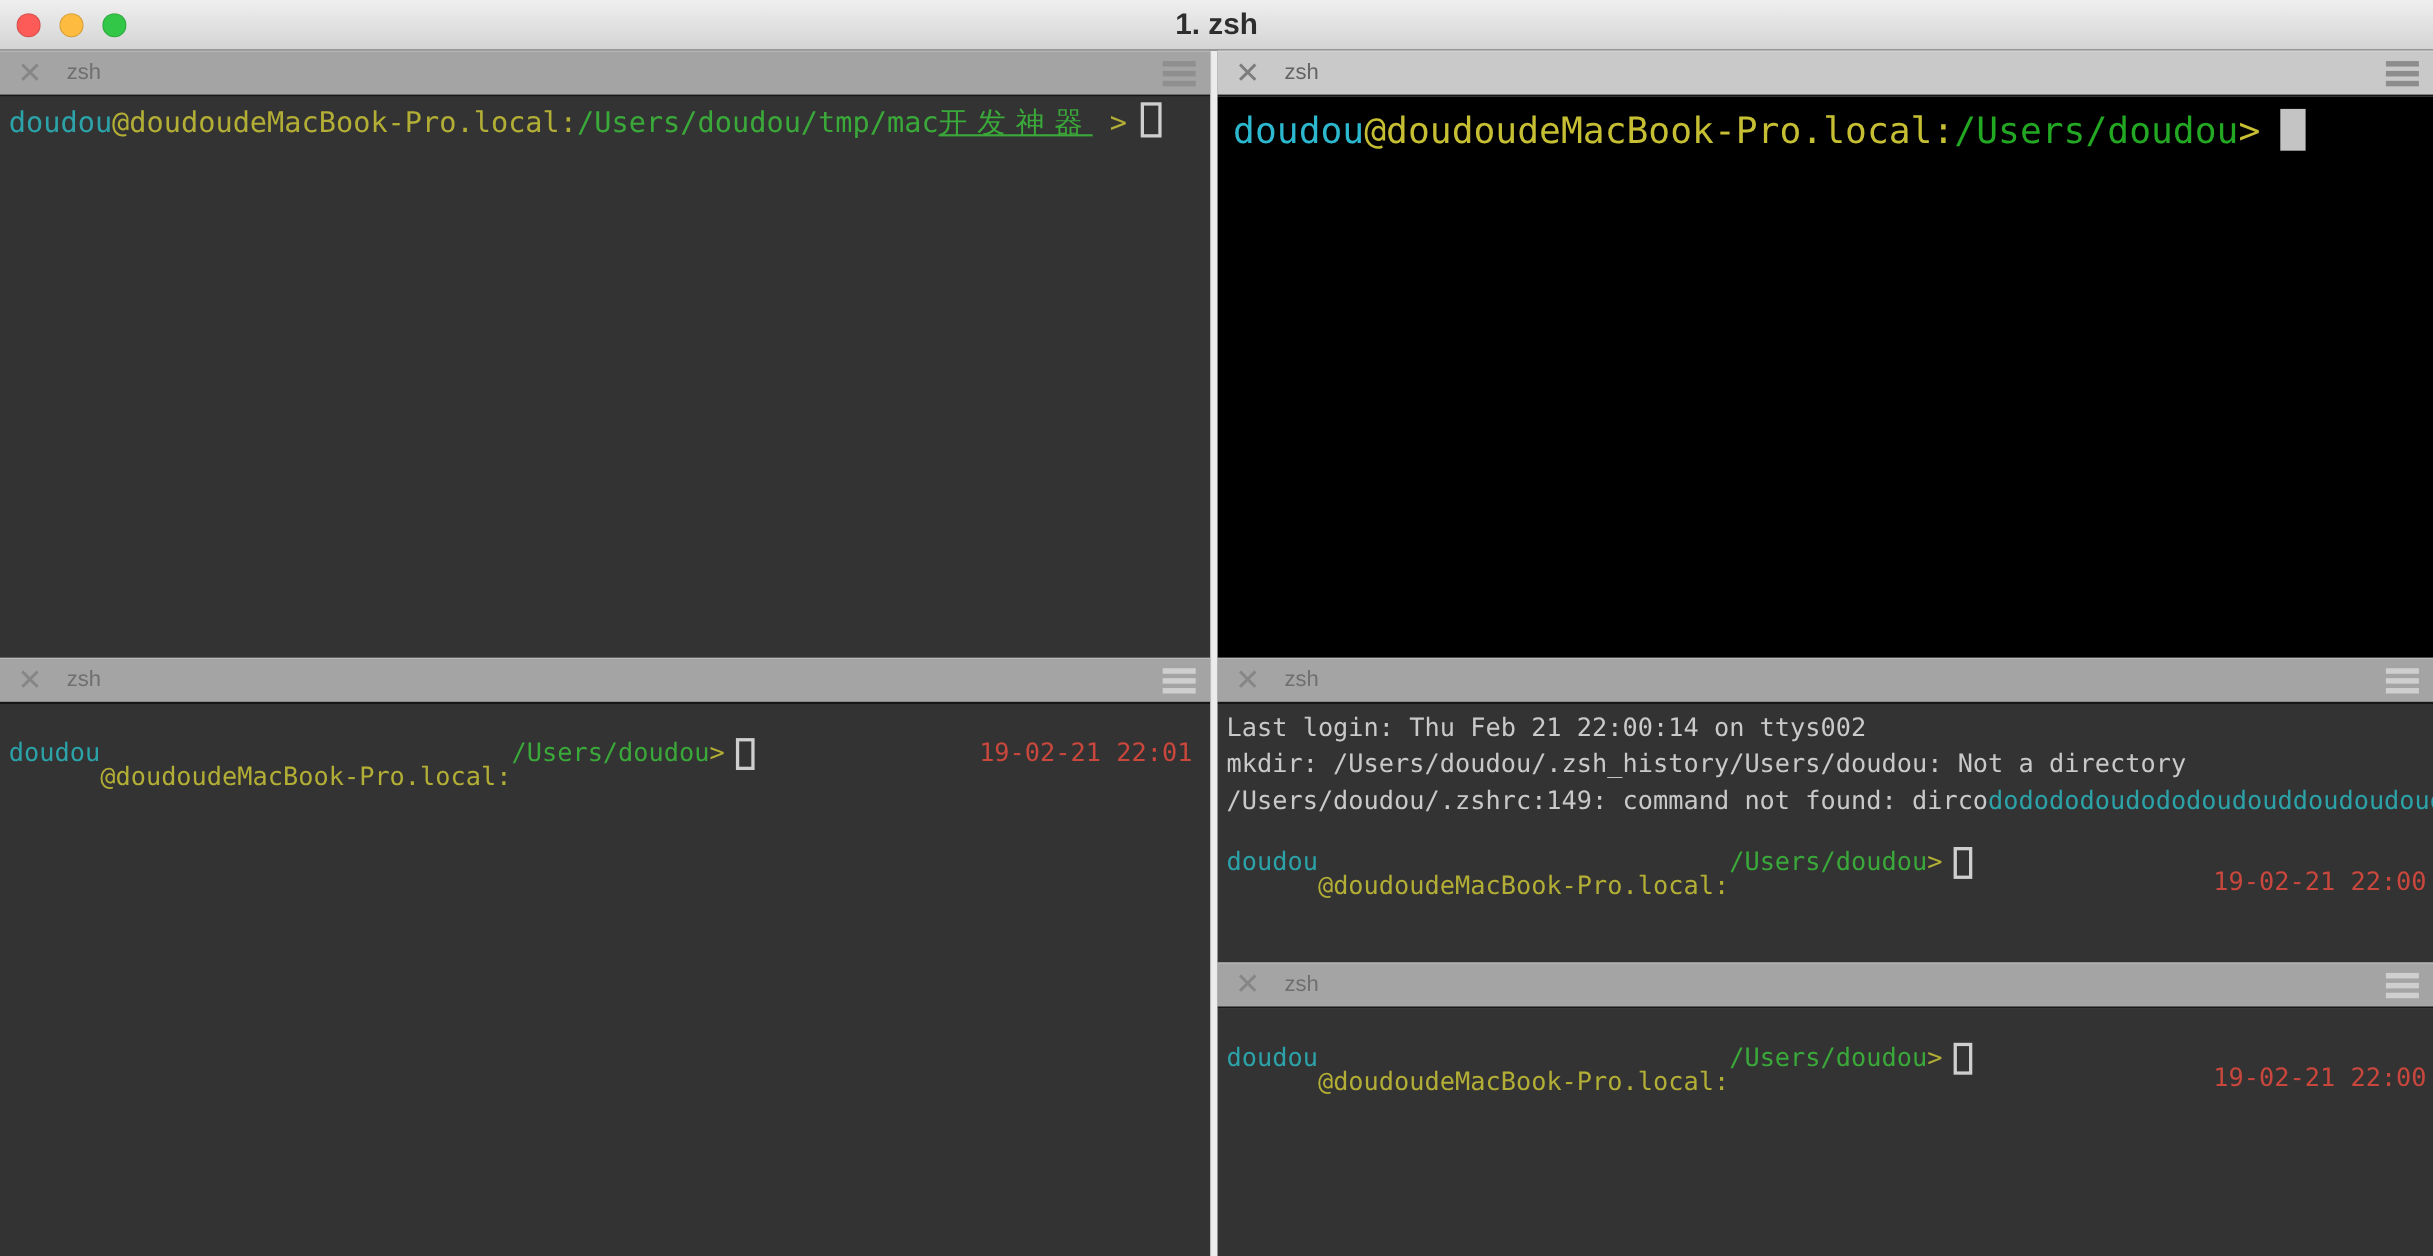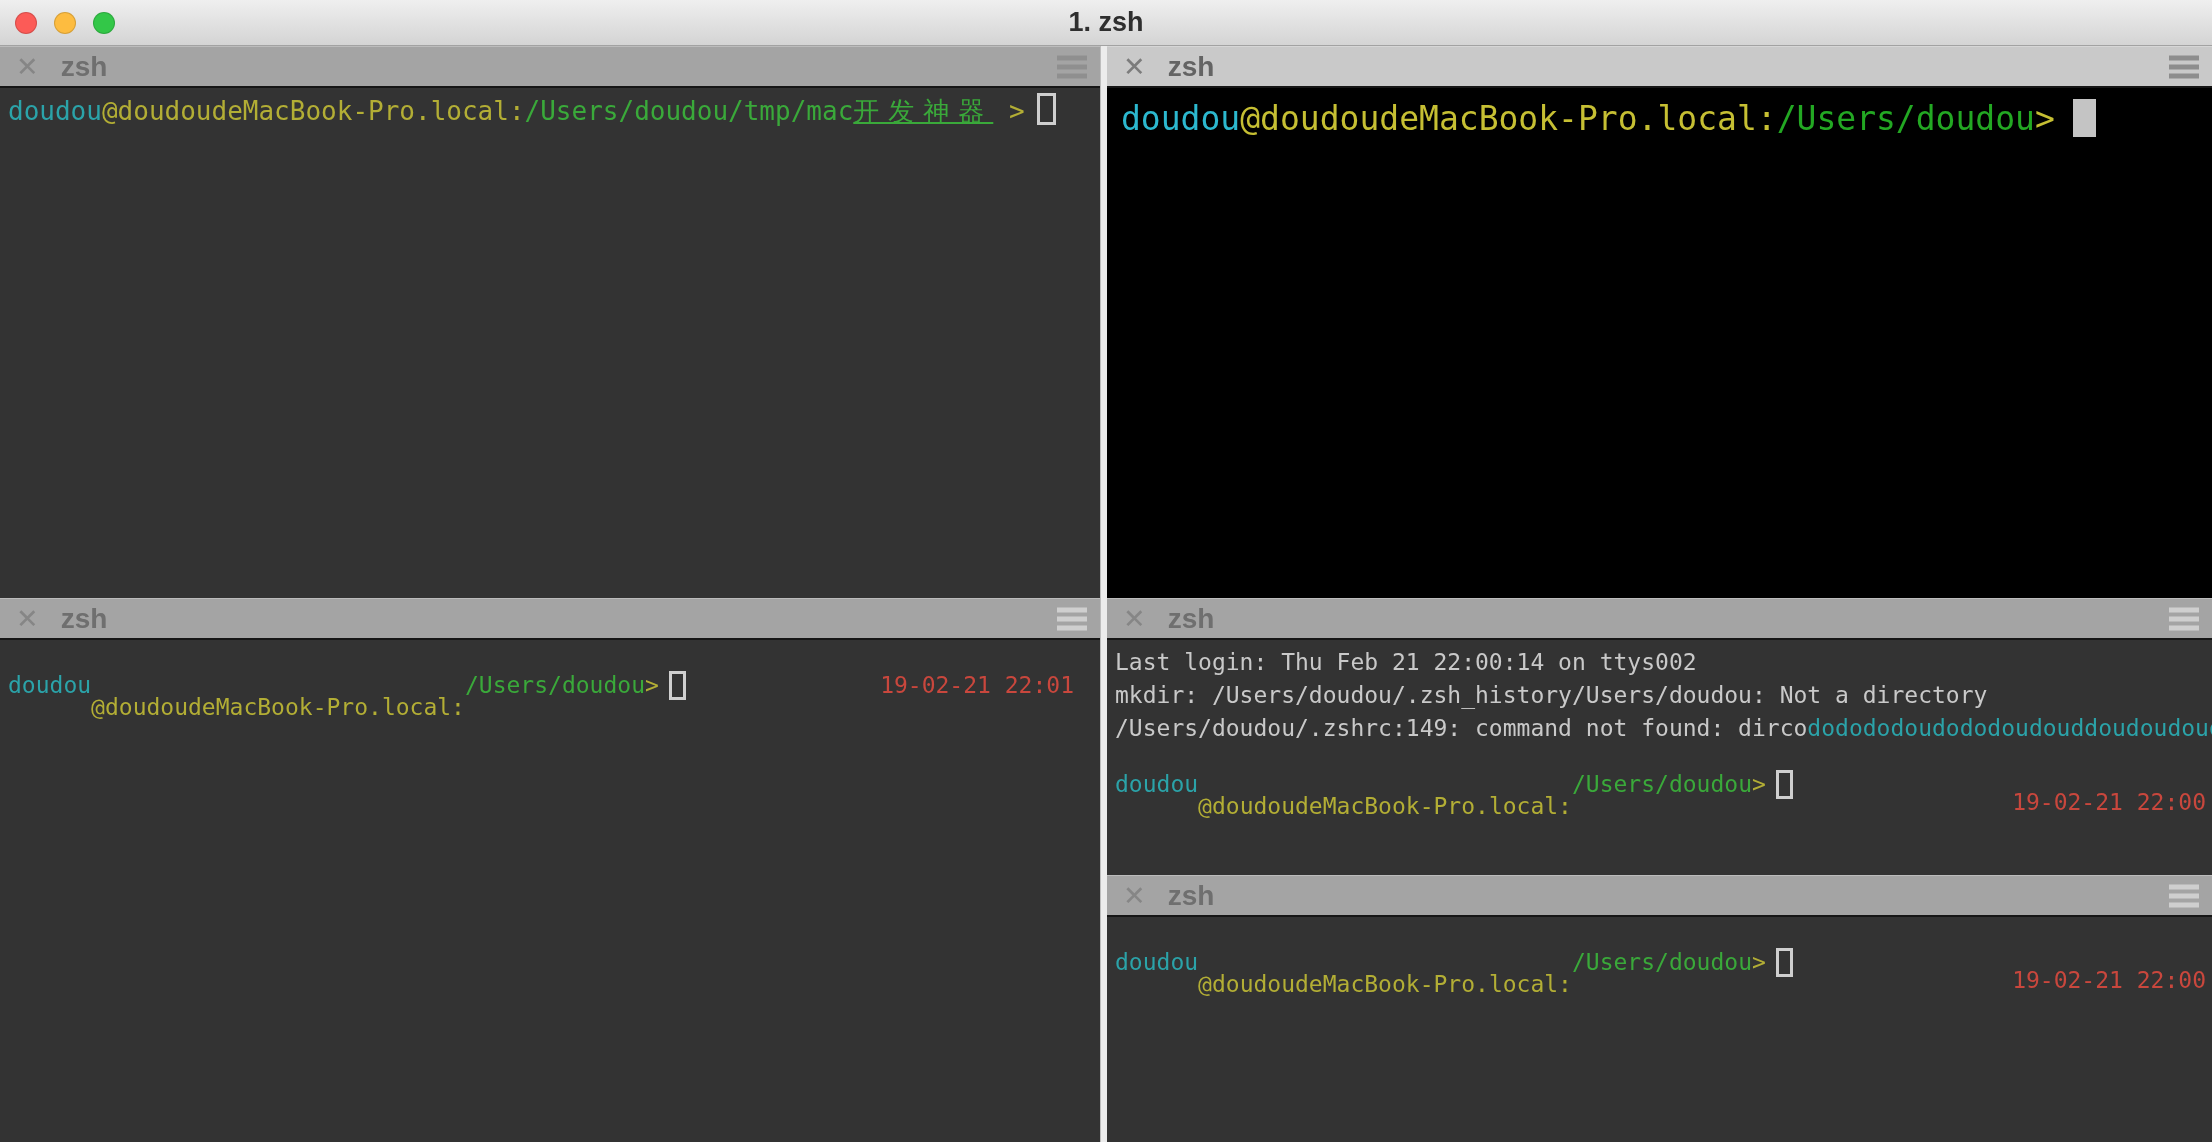--- a/index.html
+++ b/index.html
@@ -36,21 +36,21 @@
     display:flex; align-items:center;
   }
   .tabbar.active { background:#c9c9c9; border-top:1px solid #d6d6d6; }
   .tab-close {
     background:none; border:none; padding:0; margin-left:16px;
     font-size:27px; line-height:1; color:#868686; font-family:"DejaVu Sans", sans-serif; cursor:default;
   }
   .tabbar.active .tab-close { color:#7c7c7c; }
   .tab-label {
     margin-left:22px; font-family:"Liberation Sans", sans-serif;
-    font-size:28px; color:#6f6f6f;font-weight:bold;
+    font-size:20px; color:#6f6f6f;
   }
   .tabbar.active .tab-label { color:#646464; }
   .burger {
     position:absolute; right:13px; top:50%; transform:translateY(-50%);
     background:none; border:none; padding:0; display:flex; flex-direction:column; gap:4px; cursor:default;
   }
   .burger i { display:block; width:30px; height:5px; background:#cfcfcf; }
   .tabbar.active .burger i { background:#8d8d8d; }
   .tabbar.burger-dark .burger i { background:#8f8f8f; }
   
@@ -81,21 +81,21 @@
   .cursor-hollow {
     display:inline-block; flex:none; width:17px; height:29px;
     border:3px solid #cfcfcf; margin-left:10px; vertical-align:-4px;
   }
   .pane-tl .cursor-hollow { width:19px; height:32px; margin-left:12px; vertical-align:-5px; }
   .cursor-block {
     display:inline-block; flex:none; width:23px; height:38px;
     background:#c4c4c4; margin-left:18px; vertical-align:-7px;
   }
   .time-right-pane  { margin-right:6px;margin-top:36px; }
-  .time-left-pane   { margin-right:26px; }
+  .time-left-pane   { margin-right:16px; }
 </style>
 </head>
 <body>
 
 <div class="window">
 
   <div class="titlebar">
     <div class="lights">
       <button class="light red"></button>
       <button class="light yellow"></button>

